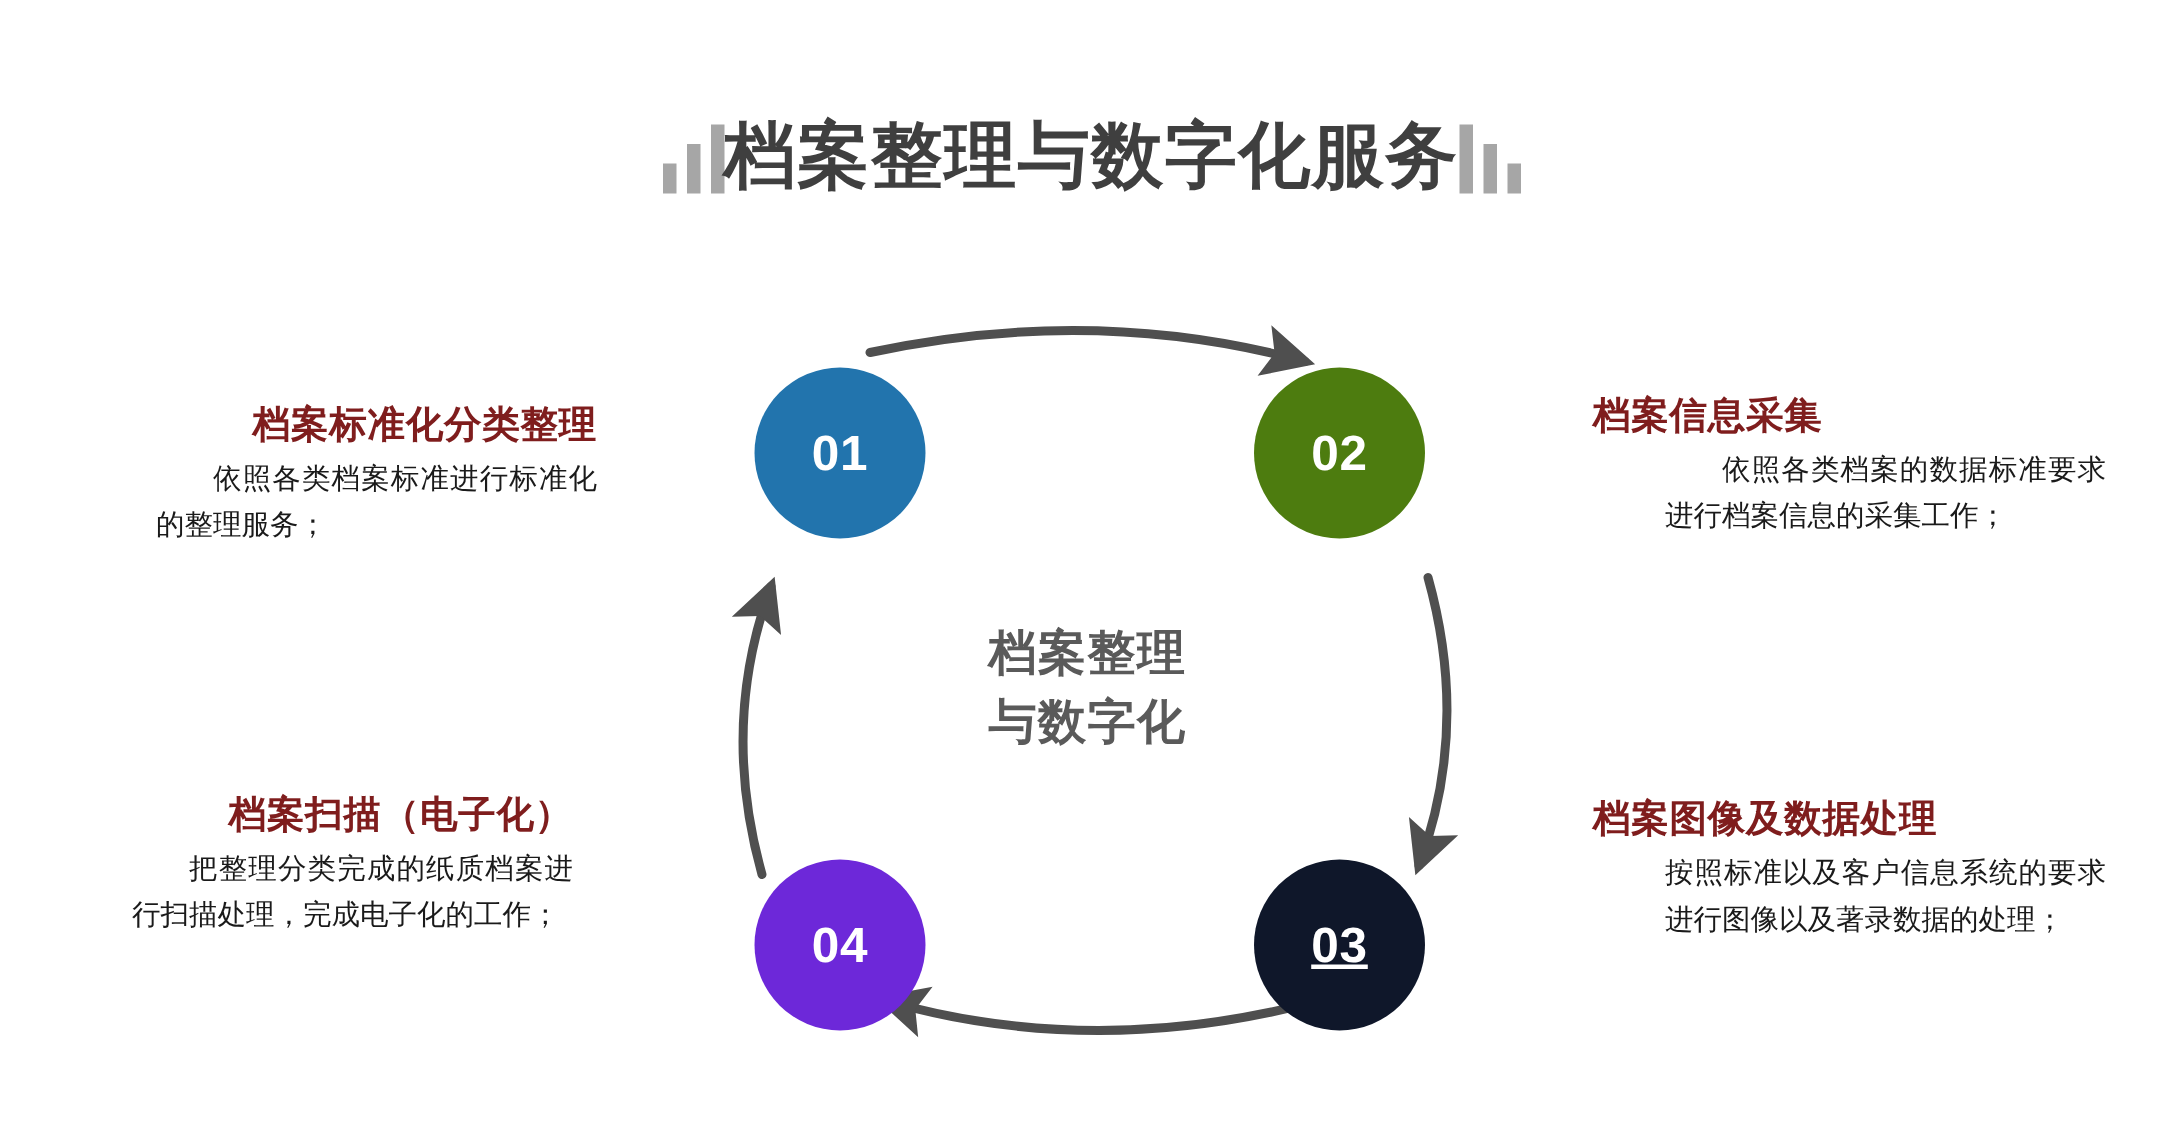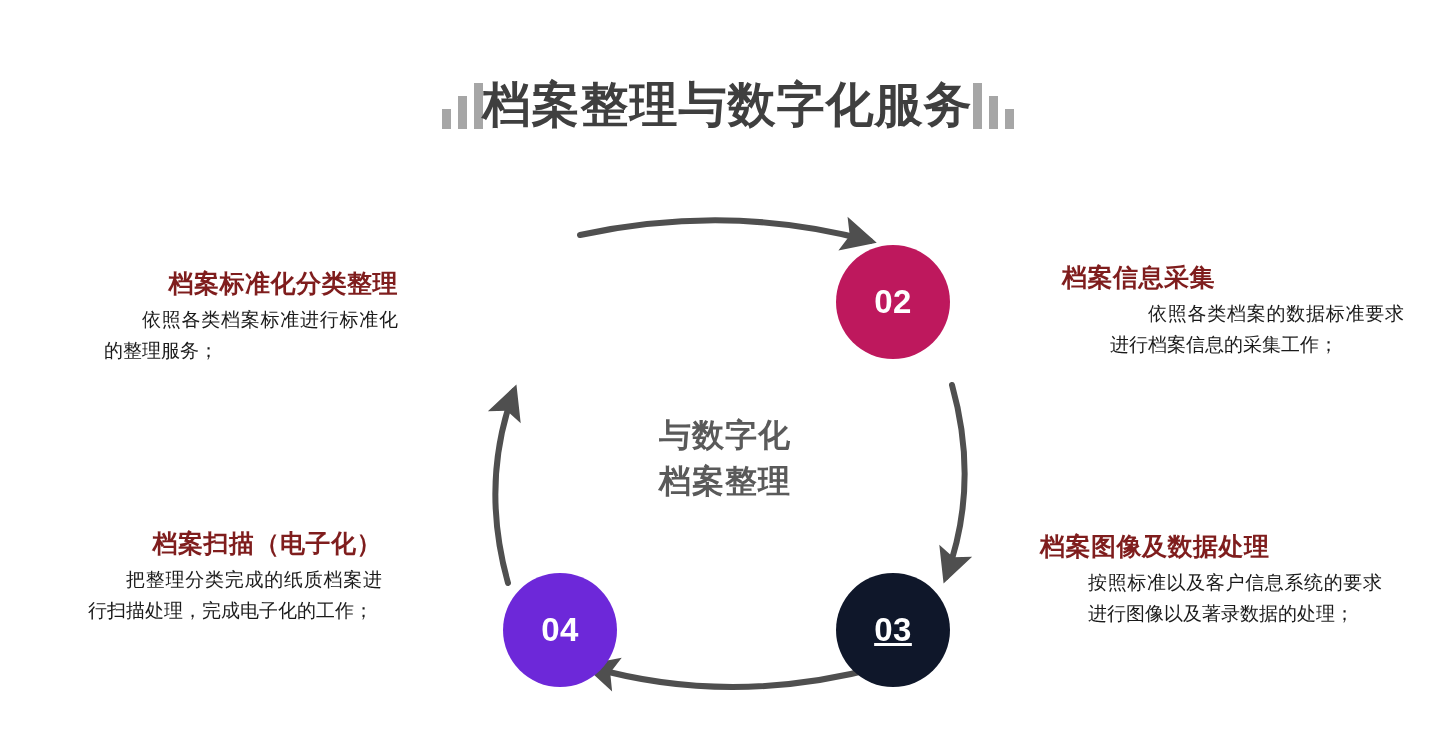--- a/index.html
+++ b/index.html
@@ -120,21 +120,21 @@
   }
   .block.no-indent .b-body { text-indent: 0; }
 
   .block.left { text-align: right; }
   .block.left .b-body { text-align: justify; }
   .block.right { text-align: left; }
 
   #block-01 { left: 56px;   top: 268px; }
   #block-04 { left: 40px;   top: 528px; }
   #block-02 { left: 1062px; top: 262px; }
-  #block-03 { left: 1040px; top: 531px; }
+  #block-03 { left: 1062px; top: 531px; }
 </style>
 </head>
 <body>
 
 <div id="canvas">
 
   <div class="header">
     <span class="deco-bars deco-left">
       <span class="bar b1"></span>
         <span class="bar b2"></span>
@@ -153,27 +153,28 @@
       <marker id="ah" viewBox="0 0 12 12" refX="9" refY="6" markerWidth="7" markerHeight="7" orient="auto-start-reverse">
         <path d="M1 1 L11 6 L1 11 L3 6 Z" fill="#4f4f4f"></path>
       </marker>
     </defs>
     <path d="M140 40 Q290 8 430 46" fill="none" stroke="#4f4f4f" stroke-width="6" stroke-linecap="round" marker-end="url(#ah)"></path>
     <path d="M512 190 Q540 290 506 382" fill="none" stroke="#4f4f4f" stroke-width="6" stroke-linecap="round" marker-end="url(#ah)"></path>
     <path d="M440 472 Q290 512 150 472" fill="none" stroke="#4f4f4f" stroke-width="6" stroke-linecap="round" marker-end="url(#ah)"></path>
     <path d="M68 388 Q40 288 74 196" fill="none" stroke="#4f4f4f" stroke-width="6" stroke-linecap="round" marker-end="url(#ah)"></path>
   </svg>
 
-  <div class="node-circle" id="node-02" style="background: #be185d;">02</div>
+  <div class="node-circle" id="node-01" style="background: rgb(34, 116, 173);">01</div>
+  <div class="node-circle" id="node-02" style="background: #4d7c0f;">02</div>
   <div class="node-circle" id="node-03" style="background: #0f172a; text-decoration: underline;">03</div>
   <div class="node-circle" id="node-04" style="background: #6d28d9;">04</div>
 
   <div class="center-label">
+    <div>档案整理</div>
     <div>与数字化</div>
-    <div>档案整理</div>
   </div>
 
   <div class="block left" id="block-01">
     <div class="b-title">档案标准化分类整理</div>
     <div class="b-body">依照各类档案标准进行标准化的整理服务；</div>
   </div>
 
   <div class="block right" id="block-02">
     <div class="b-title">档案信息采集</div>
     <div class="b-body">依照各类档案的数据标准要求进行档案信息的采集工作；</div>

